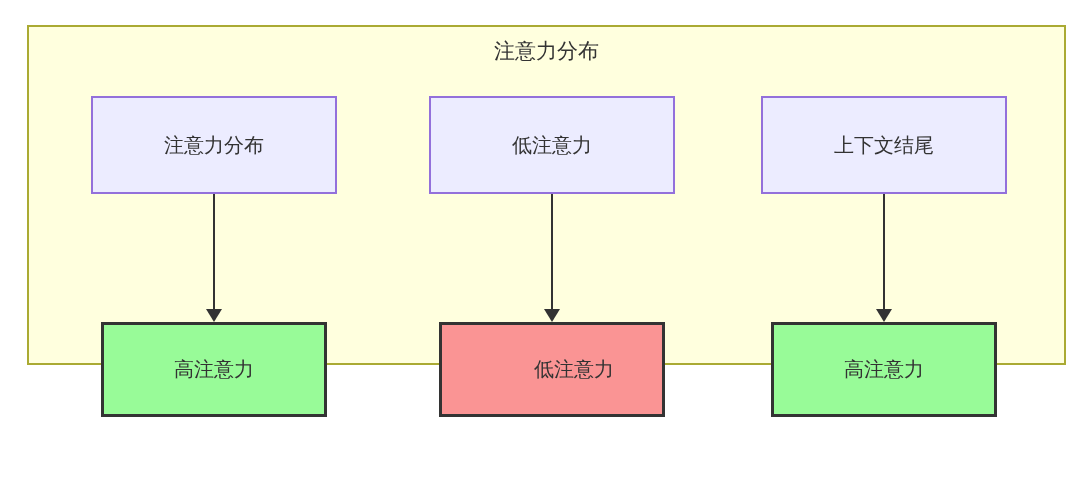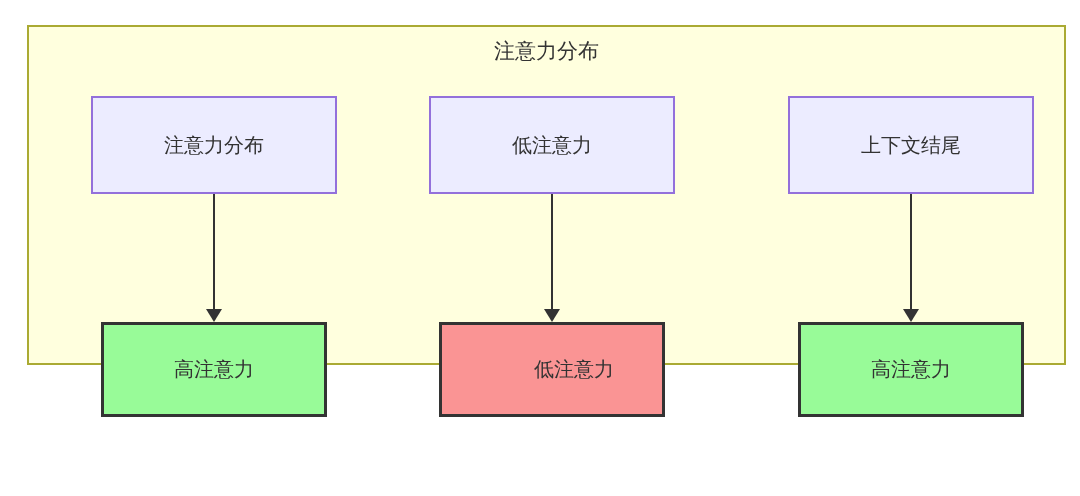--- a/index.html
+++ b/index.html
@@ -39,21 +39,21 @@
   .flow-column {
     position: absolute;
     top: 69px;
     width: 260px;
     display: flex;
     flex-direction: column;
     align-items: center;
   }
   .col-1 { left: 55px; }
   .col-2 { left: 393px; }
-  .col-3 { left: 752px; }
+  .col-3 { left: 725px; }
   .source-node {
     width: 246px;
     height: 98px;
     box-sizing: border-box;
     background: var(--source-fill, #ececff);
     border: 2px solid var(--source-border, #9370db);
     display: flex;
     align-items: center;
     justify-content: center;
     font-size: 20px;

